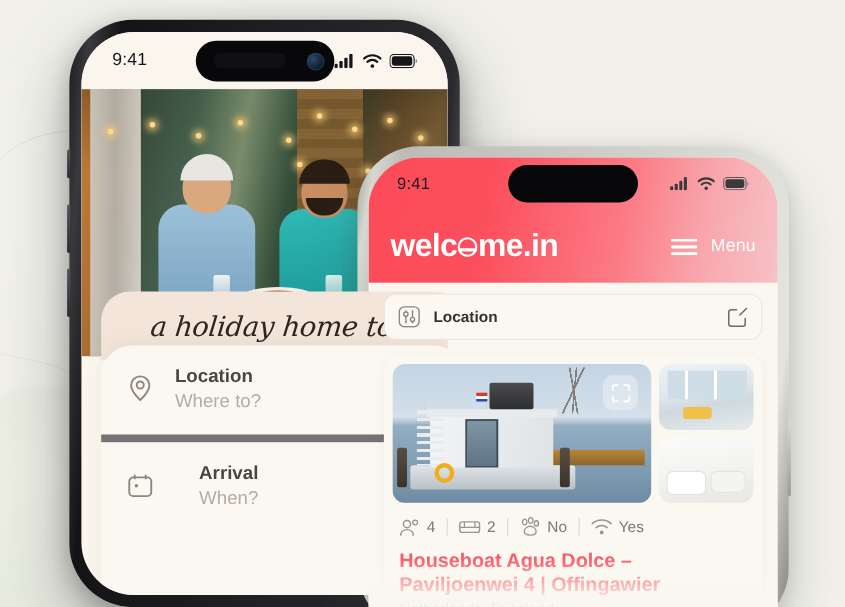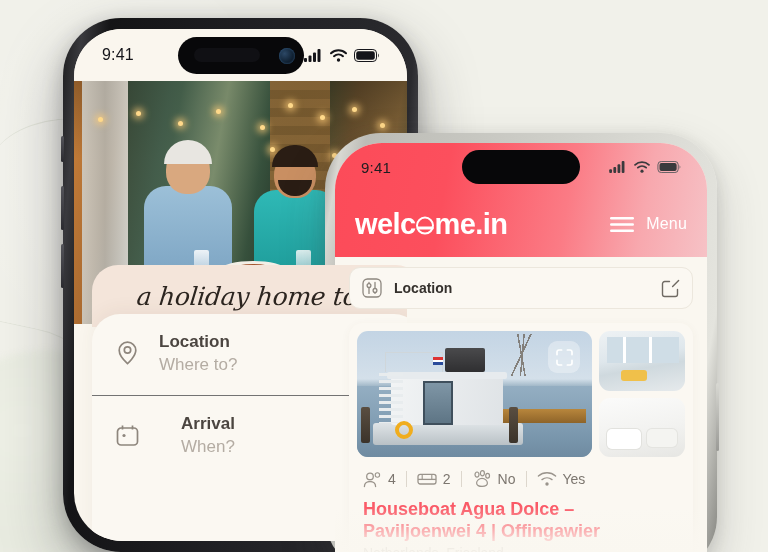--- a/index.html
+++ b/index.html
@@ -172,21 +172,21 @@
     font-family:"DejaVu Serif", serif; font-style:italic;
     font-size:25px; color:#2c2520; white-space:nowrap;
     letter-spacing:-.3px; transform:skewX(-6deg);
   }
   .search-card {
     position:absolute; left:18px; top:285px; width:330px; bottom:0;
     background:#fbf8f2; border-radius:28px 28px 0 0; z-index:2;
     box-shadow:0 -4px 18px rgba(90,70,55,.06);
   }
   .srow { display:flex; align-items:center; gap:18px; padding:18px 22px 20px; }
-  .srow + .srow { border-top:1px solid #737373;gap:40px; }
+  .srow + .srow { border-top:7px solid #737373;gap:40px; }
   .srow .txts { display:flex; flex-direction:column; gap:3px; }
   .srow .lbl { font-size:17px; font-weight:bold; color:#4b4540; }
   .srow .ph  { font-size:17px; color:#b4aca3; }
   .srow .dash { margin-left:auto; width:16px; height:2px; background:#bdb5ab; border-radius:2px; }
   .ico-out { stroke:#8e867d; fill:none; stroke-width:1.7; }
 
   
   .phone-front {
     position:absolute; left:325px; top:133px; width:392px; height:440px;
     border-radius:56px;

